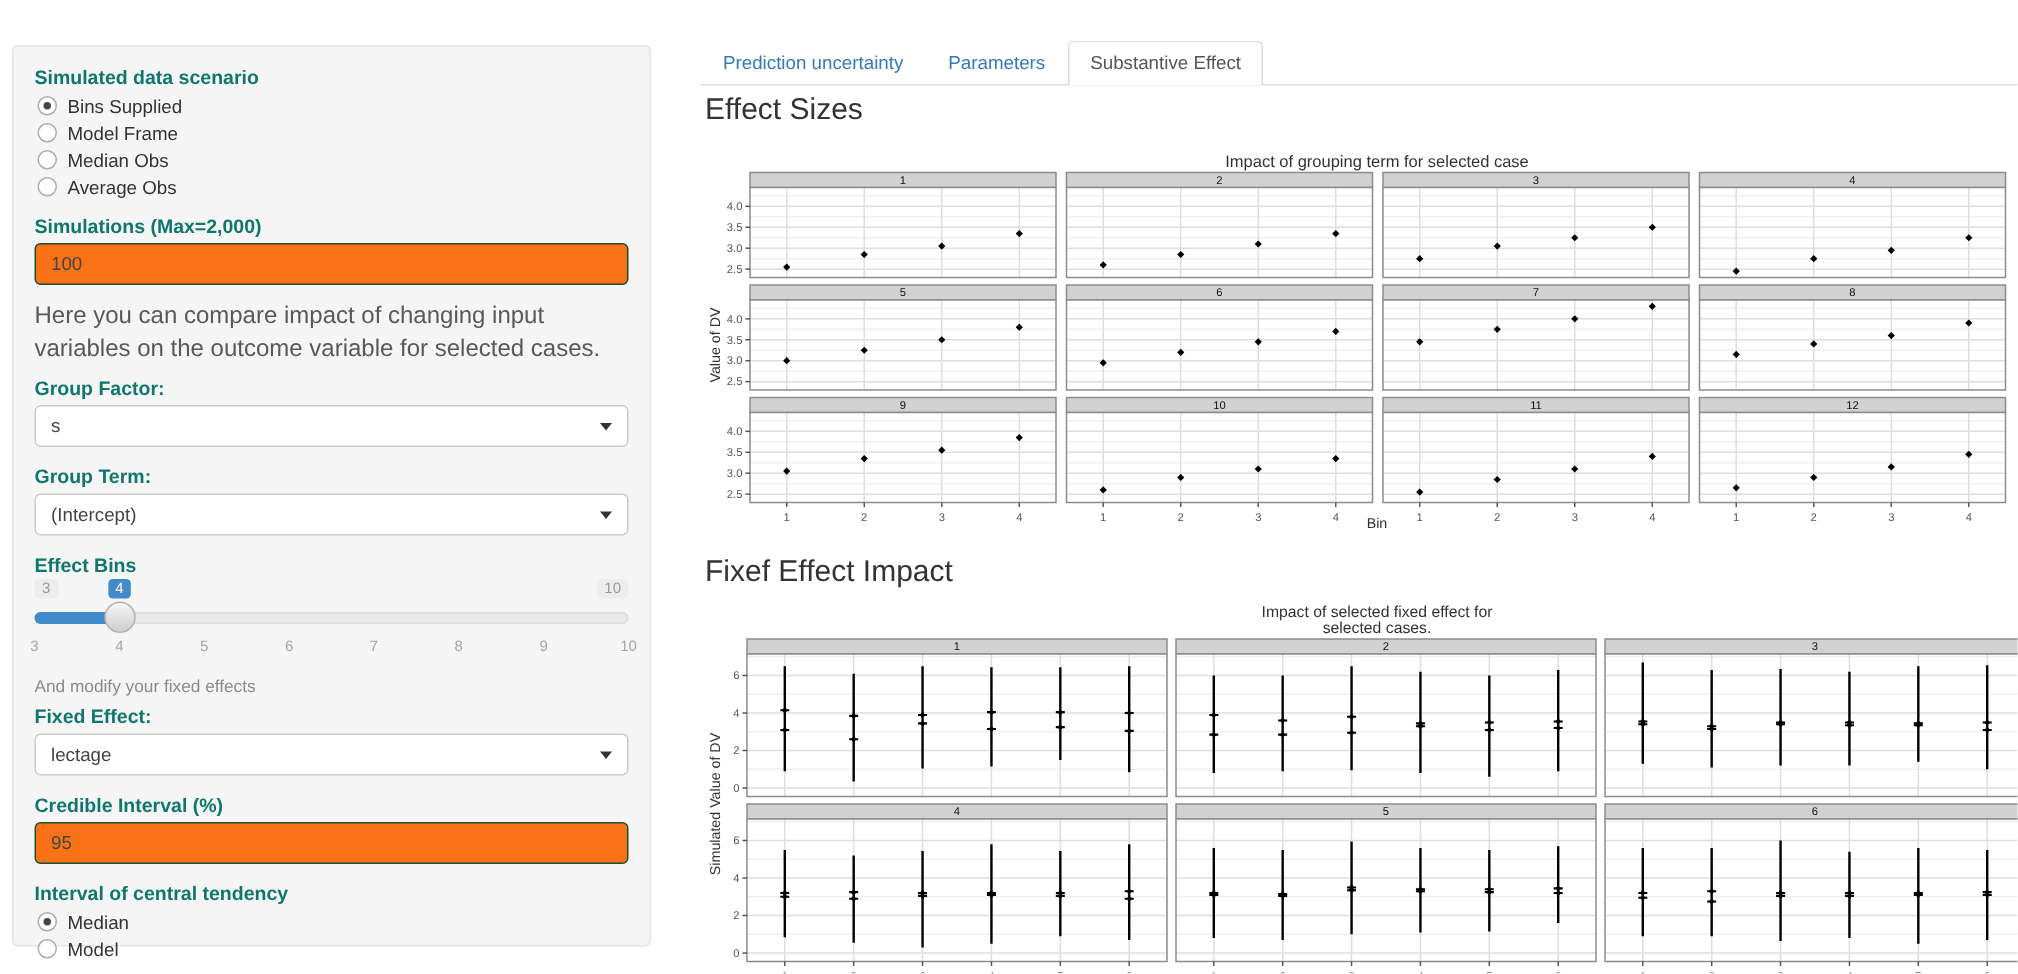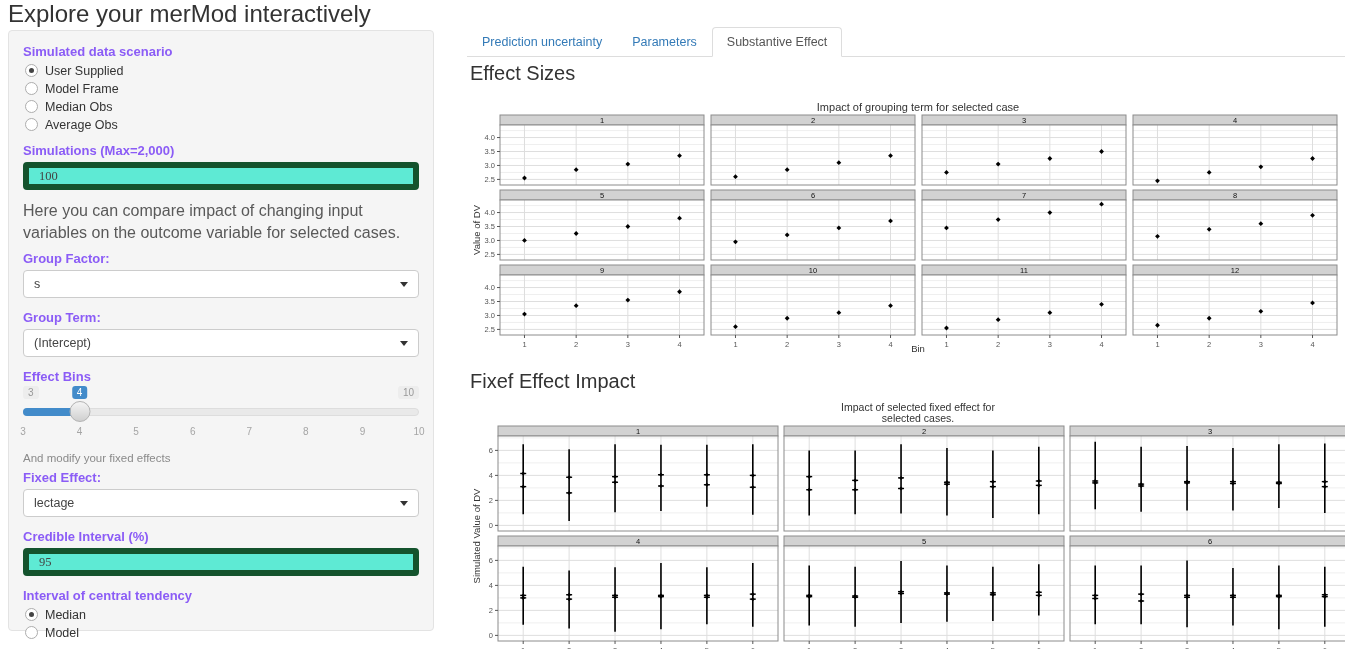--- a/index.html
+++ b/index.html
@@ -6,26 +6,26 @@
   html,body { width:1345px; height:649px; background:#fff; overflow:hidden;
     font-family:"Liberation Sans","DejaVu Sans",sans-serif; color:#333; }
   #stage { position:relative; width:1345px; height:649px; }
 
   
   .page-title { position:absolute; left:8px; top:0px; font-size:24px; font-weight:400; color:#333; }
 
   
   .sidebar { position:absolute; left:8px; top:30px; width:426px; height:601px;
     background:#f5f5f5; border:1px solid #e3e3e3; border-radius:4px; padding:13px 14px; }
-  .ctl-label { font-size:13px; font-weight:bold; color:#8b5cf6; margin-bottom:4px; }
+  .ctl-label { font-size:13px; font-weight:bold; color:#0f766e; margin-bottom:4px; }
   .radio-row { display:flex; align-items:center; gap:7px; margin:2px 0 3px 2px; font-size:12.5px; color:#333; min-height:15px;}
   .radio-dot { width:13px; height:13px; border:1px solid #adadad; border-radius:50%; background:#fff; position:relative; flex:0 0 13px;}
   .radio-dot.on::after { content:""; position:absolute; left:3px; top:3px; width:5px; height:5px; border-radius:50%; background:#444; }
-  .text-input { width:100%; height:28px; background:#5eead4; border:6px solid #14532d; border-radius:4px;
-    font-size:12.5px; color:#444; padding:0 10px; font-family:Liberation Serif, serif; }
+  .text-input { width:100%; height:28px; background:#f97316; border:1px solid #14532d; border-radius:4px;
+    font-size:12.5px; color:#444; padding:0 10px; font-family:Liberation Sans, sans-serif; }
   .select { width:100%; height:28px; background:#fff; border:1px solid #ccc; border-radius:4px;
     font-size:12.5px; color:#444; padding:0 10px; display:flex; align-items:center; position:relative; cursor:pointer;}
   .caret { position:absolute; right:10px; top:11px; width:0; height:0;
     border-left:4px solid transparent; border-right:4px solid transparent; border-top:5px solid #333; }
   .help-text { font-size:16px; color:#595959; line-height:1.35; margin:10px 0 8px 0;}
   .muted-note { font-size:11.5px; color:#8a8a8a; margin:14px 0 6px 0;}
   .spacer8{height:8px;} .spacer12{height:12px;}
 
   
   .slider-wrap { position:relative; height:52px; margin-top:2px;}
@@ -47,28 +47,27 @@
   .sec-h { position:absolute; left:3px; font-size:20px; font-weight:400; color:#333; }
   #h-effect { top:34px; } #h-fixef { top:342px; }
   svg { position:absolute; left:5px; display:block; }
   #plot1 { top:72px; } #plot2 { top:372px; }
   svg text { font-family:"Liberation Sans","DejaVu Sans",sans-serif; }
 </style>
 </head>
 <body>
 
 <div id="stage">
-  <div class="page-title">Explore your merMod interactively</div>
 
   <div class="sidebar">
     <div class="ctl-label">Simulated data scenario</div>
     <div id="scenario-radios">
         <div class="radio-row">
           <span class="radio-dot on"></span>
-          <span>User Supplied</span>
+          <span>Bins Supplied</span>
         </div>
         <div class="radio-row">
           <span class="radio-dot"></span>
           <span>Model Frame</span>
         </div>
         <div class="radio-row">
           <span class="radio-dot"></span>
           <span>Median Obs</span>
         </div>
         <div class="radio-row">

